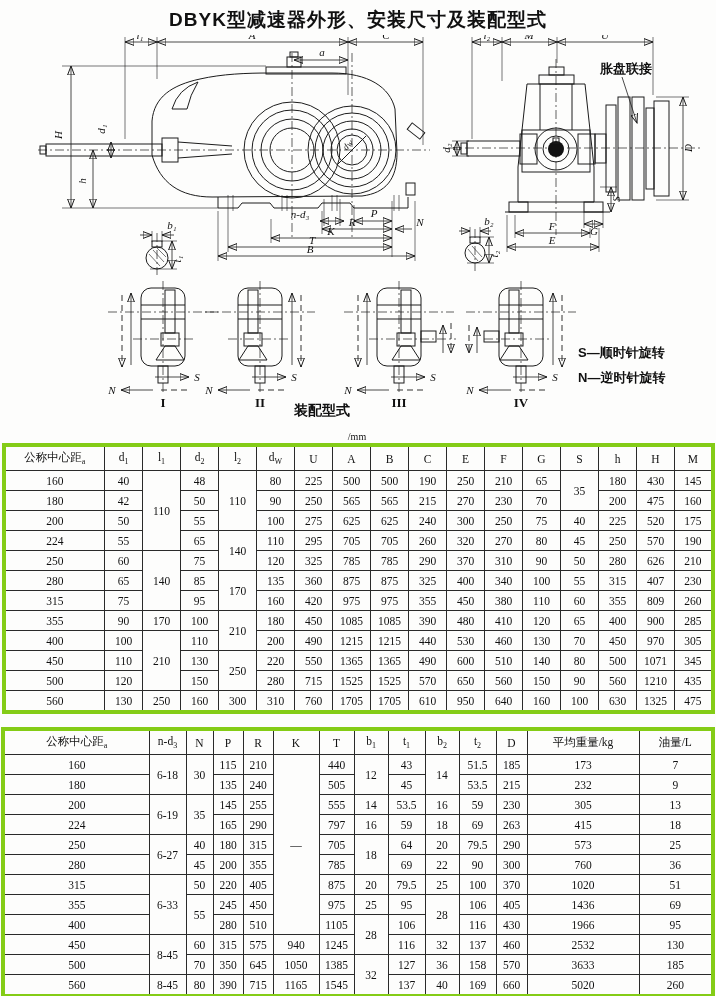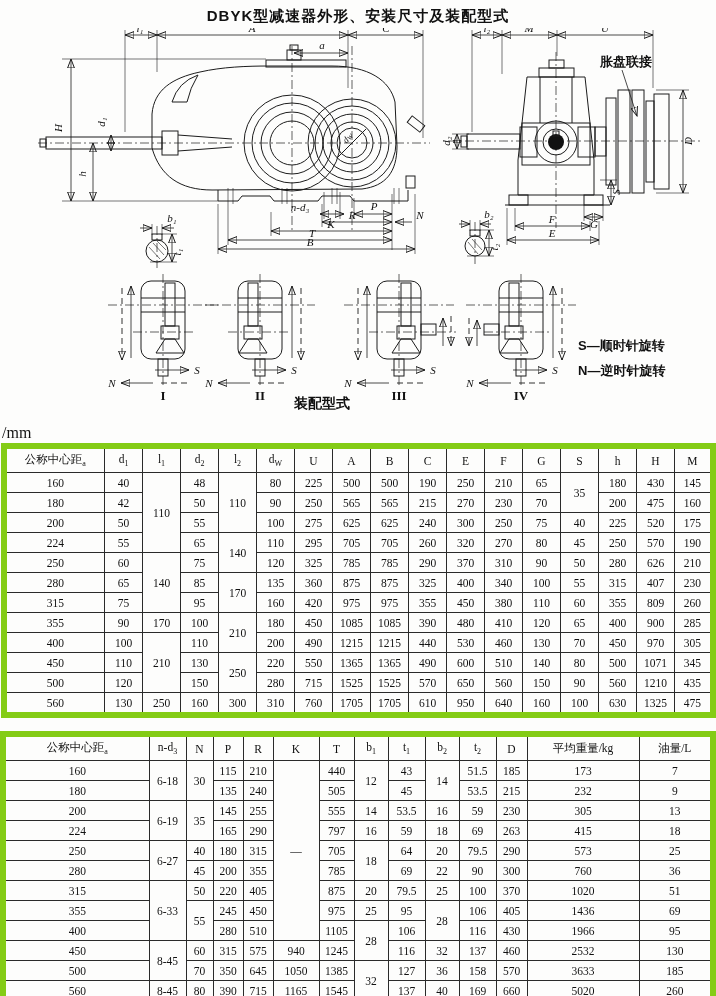--- a/index.html
+++ b/index.html
@@ -1,34 +1,34 @@
 <!DOCTYPE html>
 <html><head>
 <meta charset="utf-8">
 <style>
   html,body{margin:0;padding:0;background:#fff;}
   .page{position:relative;width:716px;height:996px;background:#fdfdfc;overflow:hidden;
         font-family:"Liberation Serif",serif;color:#111;}
-  .title{margin:0;padding-top:7px;text-align:center;font-size:15px;font-weight:bold;
+  .title{margin:0;padding-top:7px;text-align:center;font-size:19px;font-weight:bold;
          font-family:"Liberation Sans","DejaVu Sans",sans-serif;letter-spacing:1px;}
   #drawing{display:block;margin:2px auto 0 auto;}
   #drawing line,#drawing path,#drawing rect,#drawing circle{stroke:#1c1c1c;fill:none;stroke-width:1;}
   #drawing .dim{stroke-width:0.8;}
   #drawing .thin{stroke-width:0.6;}
   #drawing .cl{stroke-dasharray:9 3 2 3;stroke-width:0.7;}
   #drawing .dash{stroke-dasharray:6 4;stroke-width:0.9;}
   #drawing text{fill:#111;stroke:none;font:italic 11px "Liberation Serif",serif;text-anchor:middle;}
   #drawing text.cjk{font:bold 13px "Liberation Sans","DejaVu Sans",sans-serif;font-style:normal;text-anchor:start;}
   #drawing text.cap{font:bold 14px "Liberation Sans","DejaVu Sans",sans-serif;font-style:normal;text-anchor:middle;}
   #drawing text.num{font:bold 13px "Liberation Serif",serif;font-style:normal;text-anchor:middle;}
   #drawing text.sm{font-size:9px;}
   #drawing .fillb{fill:#111;stroke:none;}
-  .unit{width:710px;margin:4px auto 1px auto;text-align:left;font-size:16px;padding-right:2px;font-family:Liberation Serif, serif;}
+  .unit{width:710px;margin:4px auto 1px auto;text-align:center;font-size:10px;padding-right:2px;font-family:Liberation Serif, serif;}
   table.dim-table{border-collapse:collapse;table-layout:fixed;margin:0 auto;width:710px;
-        font-size:11.5px;border:6px solid #84cc16;}
+        font-size:11.5px;border:4px solid #84cc16;}
   table.dim-table th,table.dim-table td{border:1px solid #2a2a2a;text-align:center;vertical-align:middle;
         padding:0 1px;height:19px;font-weight:normal;white-space:nowrap;overflow:hidden;}
   table.dim-table th{height:23px;}
   table.dim-table sub{font-size:8px;}
   .t2gap{height:13px;}
   .watermark{position:absolute;right:8px;bottom:0;text-align:right;pointer-events:none;line-height:1;}
   .watermark .cn{font-size:22px;font-weight:bold;letter-spacing:9px;
         font-family:"Liberation Sans","DejaVu Sans",sans-serif;color:rgba(222,64,64,.8);}
   .watermark .url{font-size:16px;margin-top:-4px;font-family:"Liberation Sans",sans-serif;
         color:rgba(185,195,200,.9);letter-spacing:1px;}

